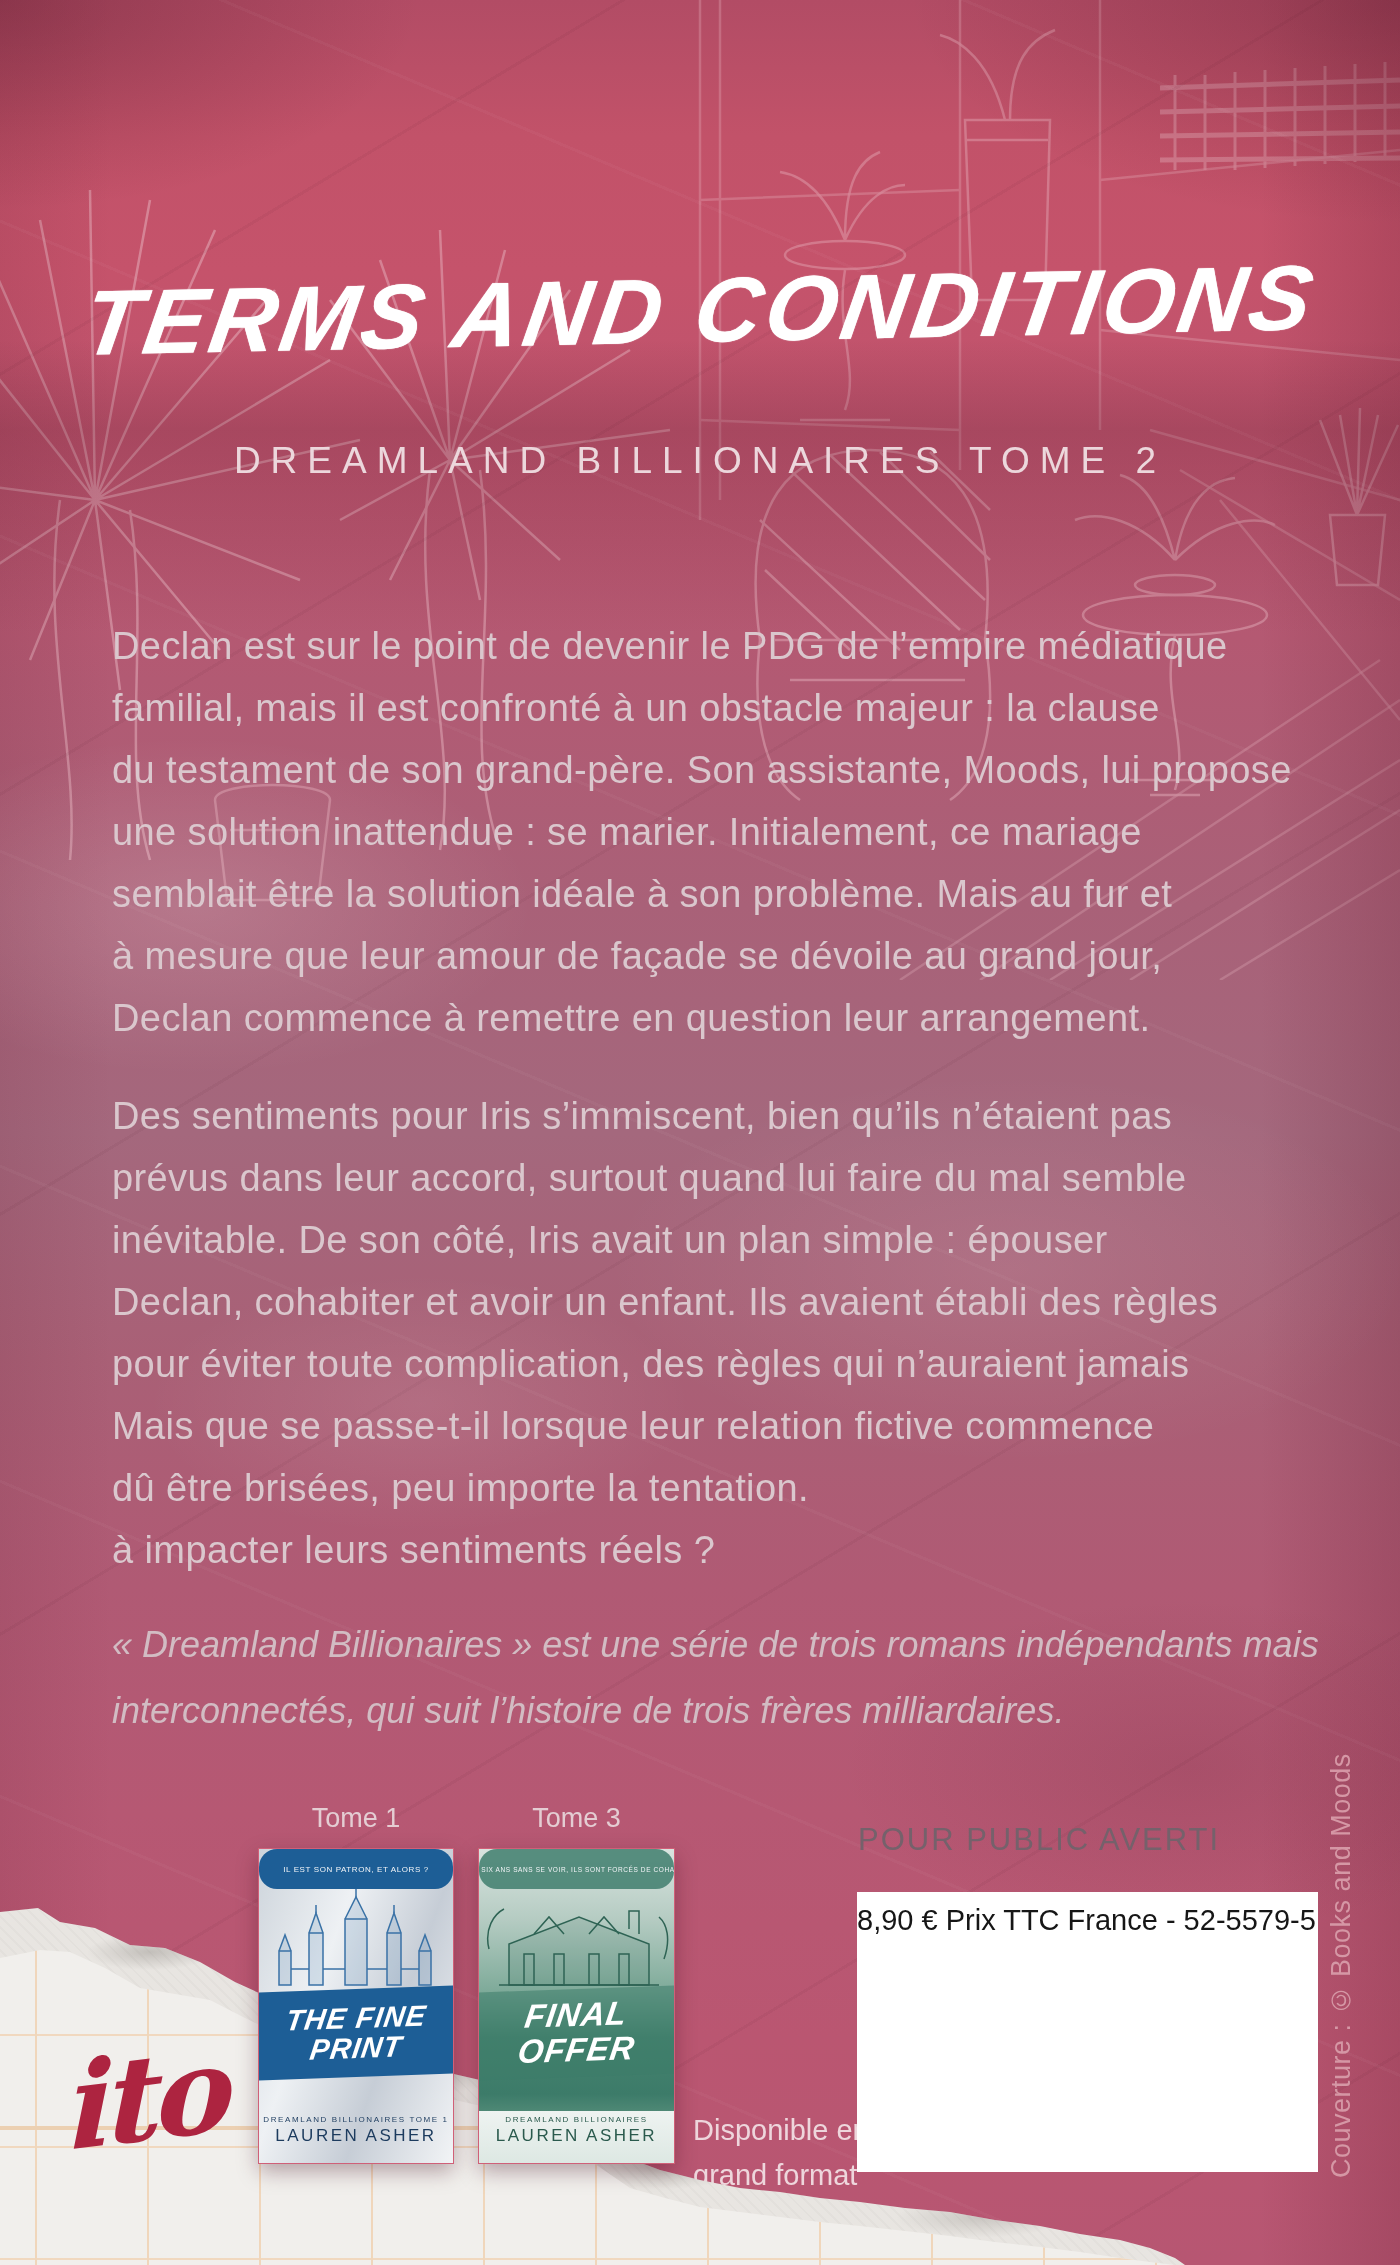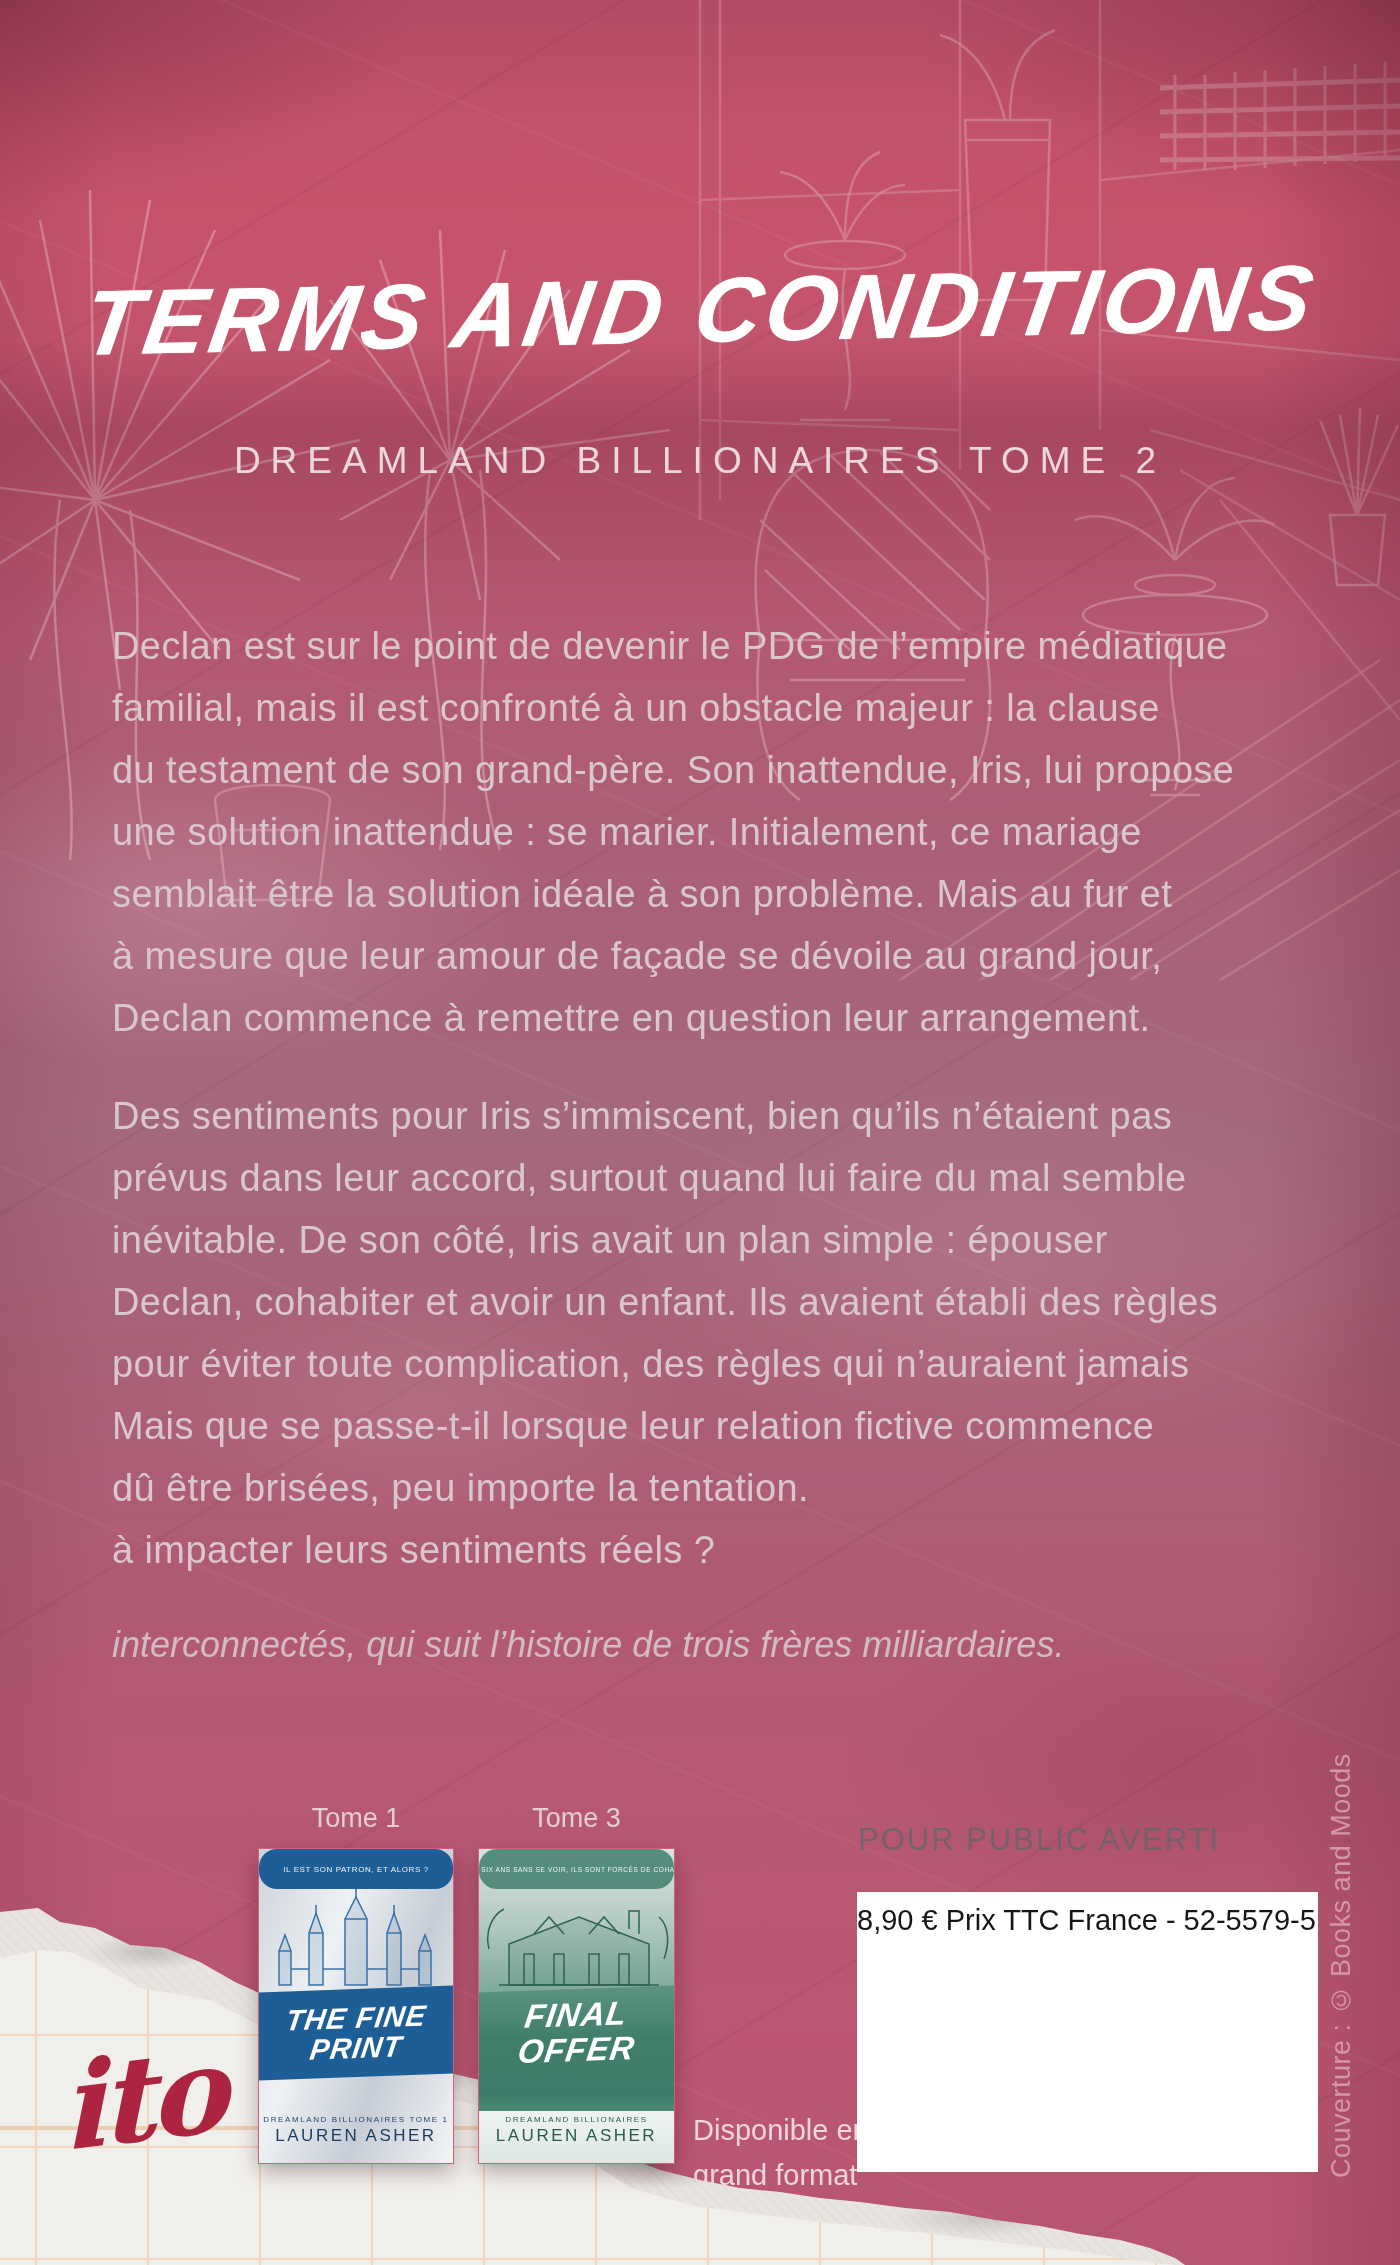--- a/index.html
+++ b/index.html
@@ -180,39 +180,40 @@
   <div class="ovl vignette"></div>
   <div class="ovl band"></div>
   <div class="ovl crumple"></div>
 
   <div class="title">TERMS AND CONDITIONS</div>
   <div class="subtitle">DREAMLAND BILLIONAIRES TOME 2</div>
 
   <div class="para para1">
     <div class="ln">Declan est sur le point de devenir le PDG de l’empire médiatique</div>
     <div class="ln">familial, mais il est confronté à un obstacle majeur : la clause</div>
-    <div class="ln">du testament de son grand-père. Son inattendue, Iris, lui propose</div>
+    <div class="ln">du testament de son grand-père. Son assistante, Moods, lui propose</div>
     <div class="ln">une solution inattendue : se marier. Initialement, ce mariage</div>
     <div class="ln">semblait être la solution idéale à son problème. Mais au fur et</div>
     <div class="ln">à mesure que leur amour de façade se dévoile au grand jour,</div>
     <div class="ln">Declan commence à remettre en question leur arrangement.</div>
   </div>
 
   <div class="para para2">
     <div class="ln">Des sentiments pour Iris s’immiscent, bien qu’ils n’étaient pas</div>
     <div class="ln">prévus dans leur accord, surtout quand lui faire du mal semble</div>
     <div class="ln">inévitable. De son côté, Iris avait un plan simple : épouser</div>
     <div class="ln">Declan, cohabiter et avoir un enfant. Ils avaient établi des règles</div>
     <div class="ln">pour éviter toute complication, des règles qui n’auraient jamais</div>
     <div class="ln">Mais que se passe-t-il lorsque leur relation fictive commence</div>
     <div class="ln">dû être brisées, peu importe la tentation.</div>
     <div class="ln">à impacter leurs sentiments réels ?</div>
   </div>
 
   <div class="note">
+    <div class="ln">« Dreamland Billionaires » est une série de trois romans indépendants mais</div>
     <div class="ln">interconnectés, qui suit l’histoire de trois frères milliardaires.</div>
   </div>
 
   <div class="availability">
     <div>Disponible en</div>
     <div>grand format</div>
   </div>
 
   <div class="credit">Couverture : © Books and Moods</div>
 

